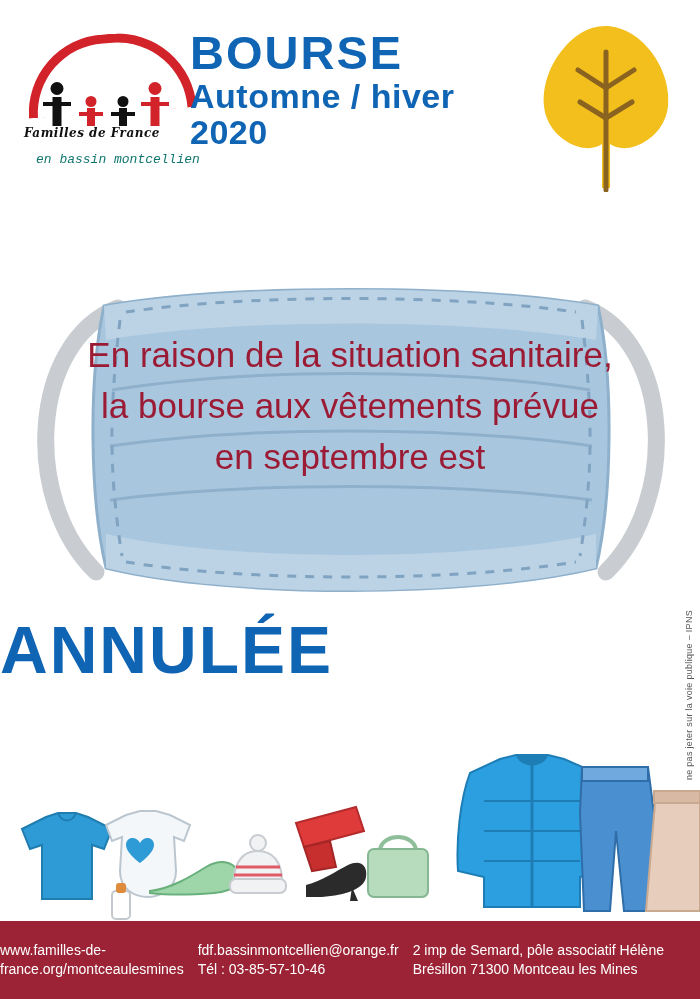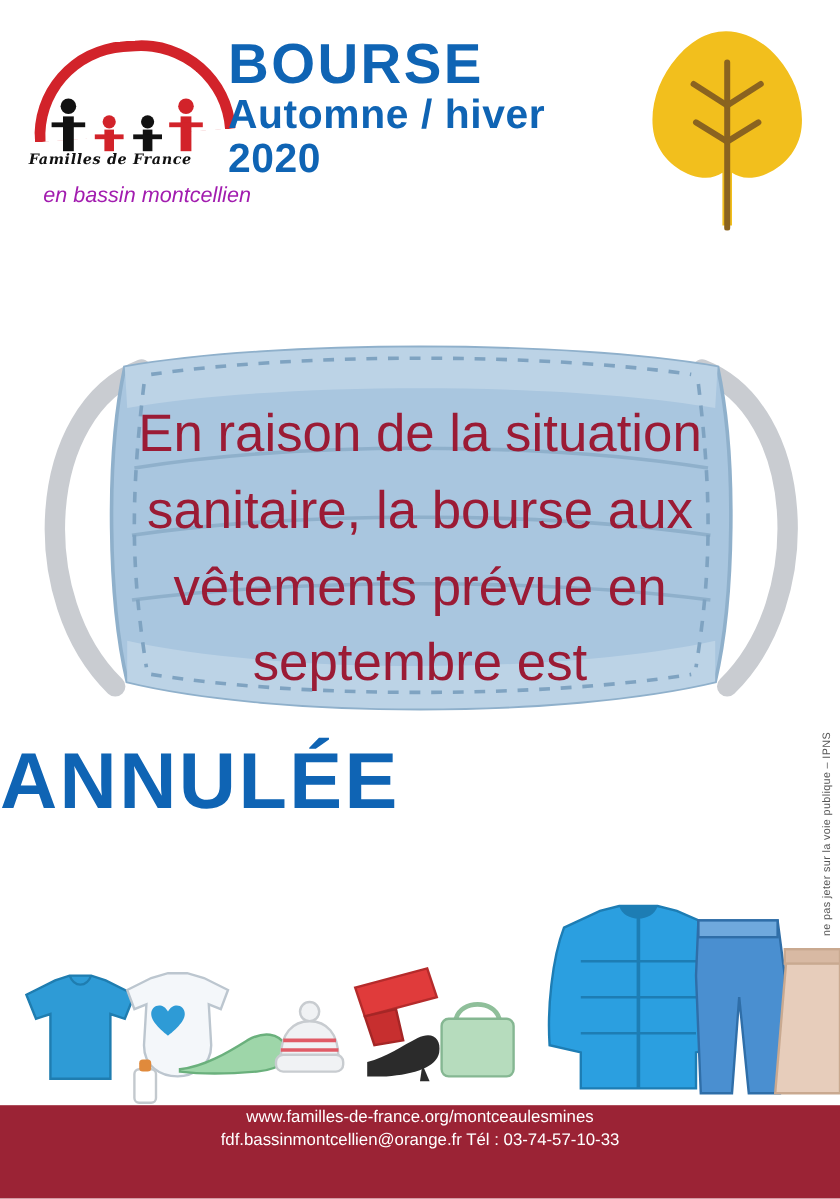--- a/index.html
+++ b/index.html
@@ -80,24 +80,24 @@
     font-weight: bold;
     font-size: 12px;
     color: #111111;
     letter-spacing: 0.5px;
   }
   .logo-sub {
     position: absolute;
     left: 18px;
     top: 122px;
     width: 180px;
-    font-family: Liberation Sans, sans-serif;
+    font-family: Liberation Mono, monospace;
     font-style: italic;
-    font-size: 18px;
-    color: #a21caf;
+    font-size: 13px;
+    color: #0f766e;
   }
 
   
   .leaf {
     position: absolute;
     right: 20px;
     top: 22px;
     width: 150px;
     height: 170px;
   }
@@ -134,21 +134,21 @@
   }
 
   
   .message {
     position: absolute;
     left: 80px;
     top: 330px;
     width: 540px;
     text-align: center;
     color: #9b1b35;
-    font-size: 44px;
+    font-size: 35px;
     line-height: 1.45;
   }
   .cancelled {
     position: absolute;
     left: 0;
     top: 612px;
     width: 700px;
     text-align: left;
     color: #0f64b4;
     font-weight: bold;
@@ -180,23 +180,24 @@
   
   .footer {
     position: absolute;
     left: 0;
     bottom: 0;
     width: 700px;
     height: 78px;
     background: #9b2335;
     color: #ffffff;
     display: flex;
-    flex-direction: column;
+    flex-direction: row;
     align-items: center;
-    gap: 0;
+    justify-content: center;
+    gap: 14px;
     font-size: 14px;
   }
   .footer div { line-height: 1.35; }
 </style>
 </head>
 <body>
 
 <div class="poster">
 
   <div class="logo">
@@ -342,16 +343,17 @@
 
       <g>
         <rect x="112" y="170" width="18" height="28" rx="4" fill="#ffffff" stroke="#c3c9ce" stroke-width="2"></rect>
         <rect x="116" y="162" width="10" height="10" rx="3" fill="#e08a3c"></rect>
       </g>
     </svg>
   </div>
 
   <div class="footer">
     <div>www.familles-de-france.org/montceaulesmines</div>
-    <div>fdf.bassinmontcellien@orange.fr Tél : 03-74-57-10-33</div>
+    <div>fdf.bassinmontcellien@orange.fr Tél : 03-85-57-10-46</div>
+    <div>2 imp de Semard, pôle associatif Hélène Brésillon 71300 Montceau les Mines</div>
   </div>
 
 </div>
 
 </body></html>

